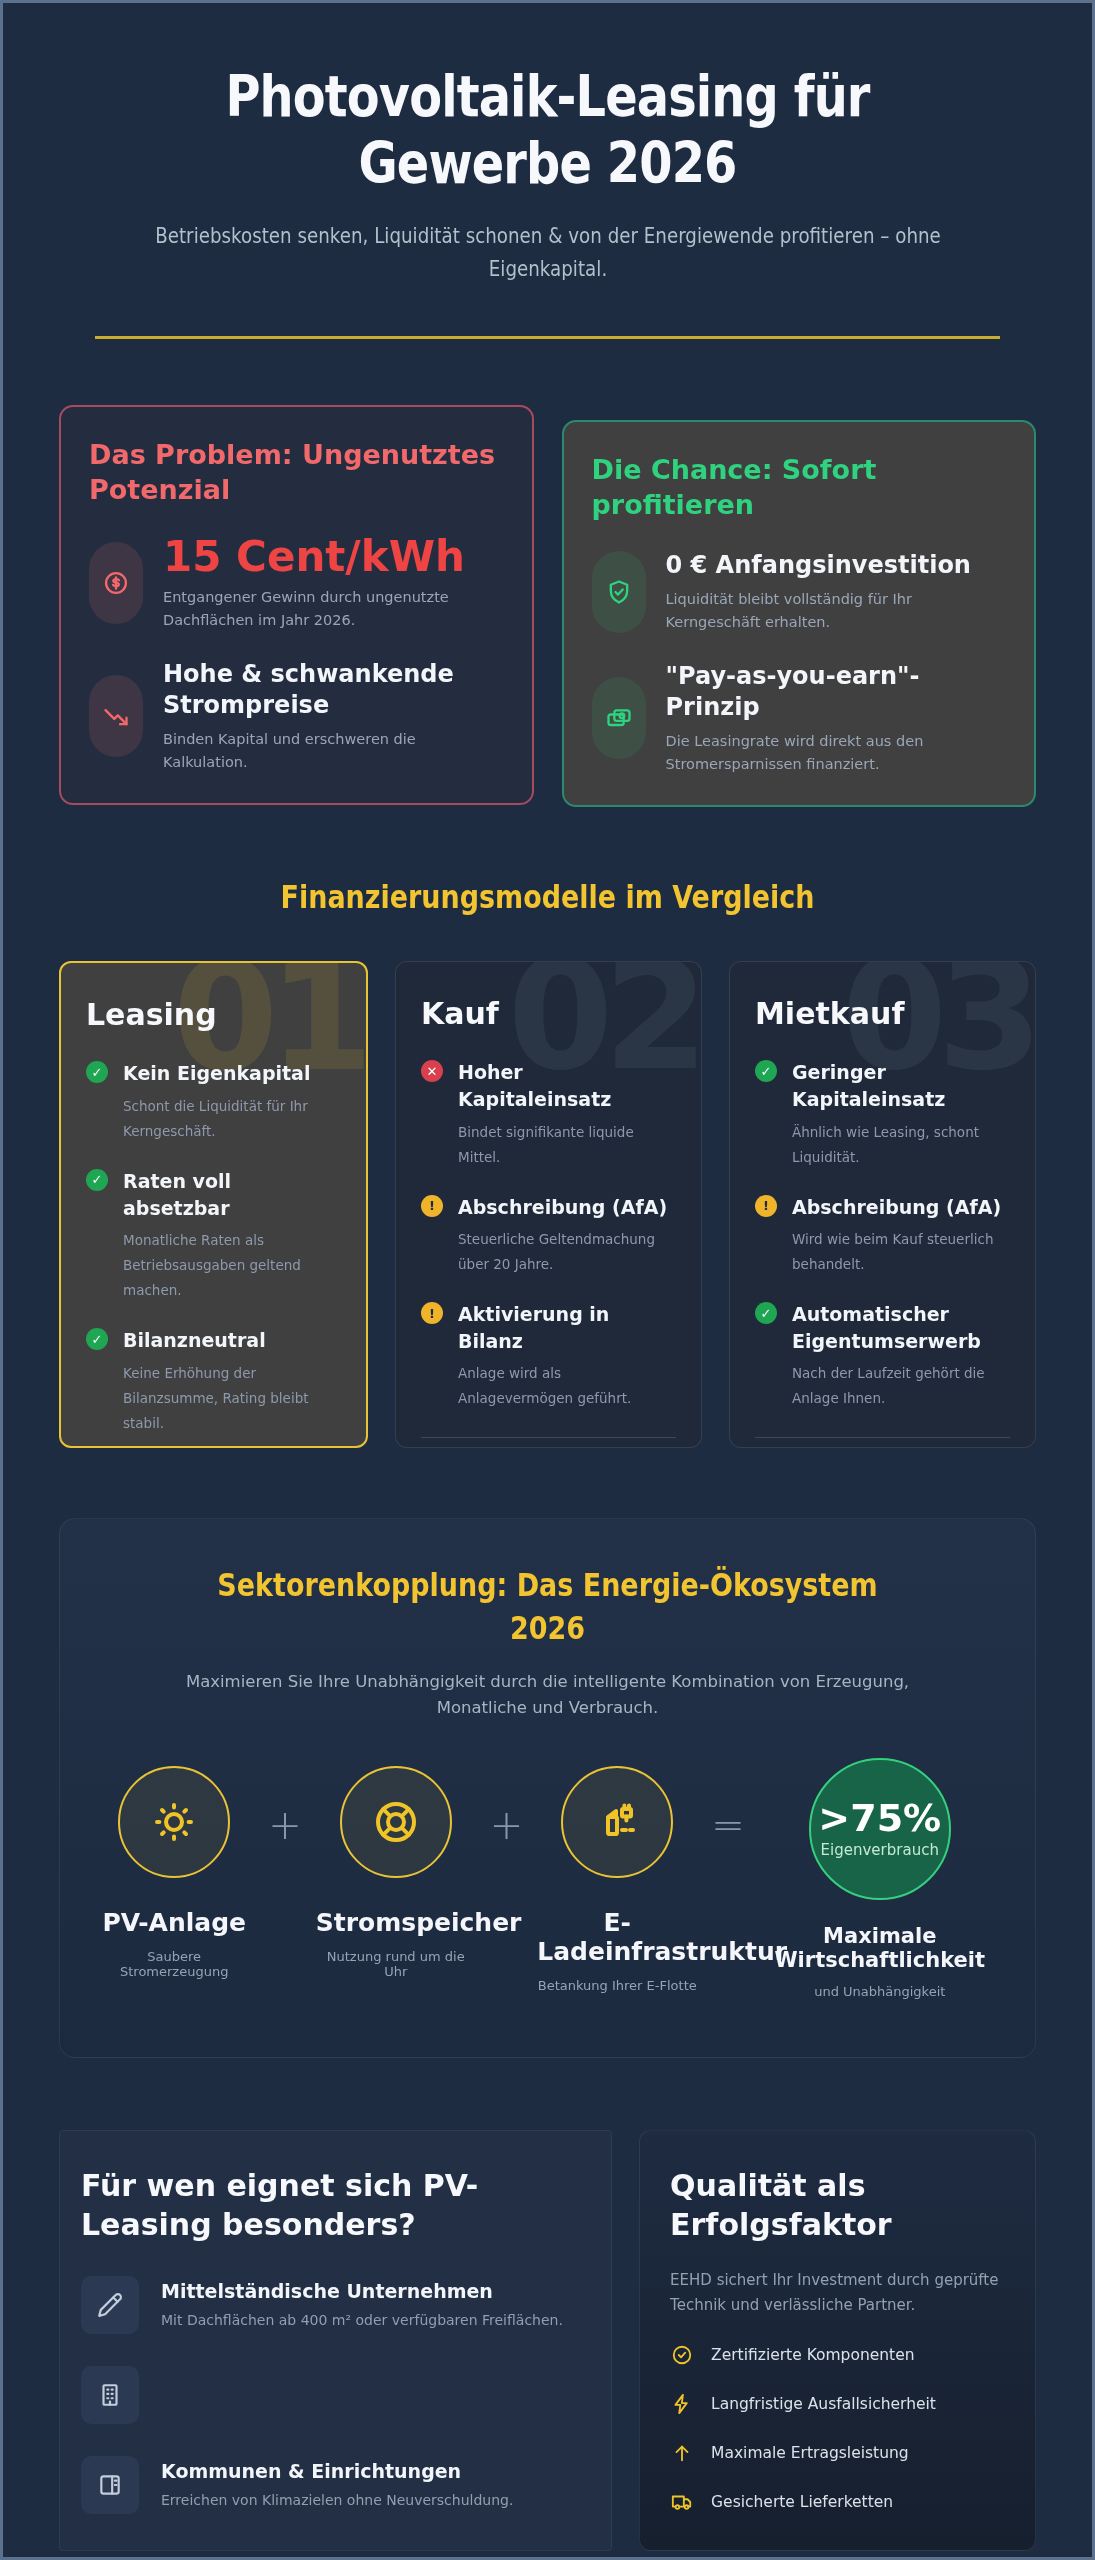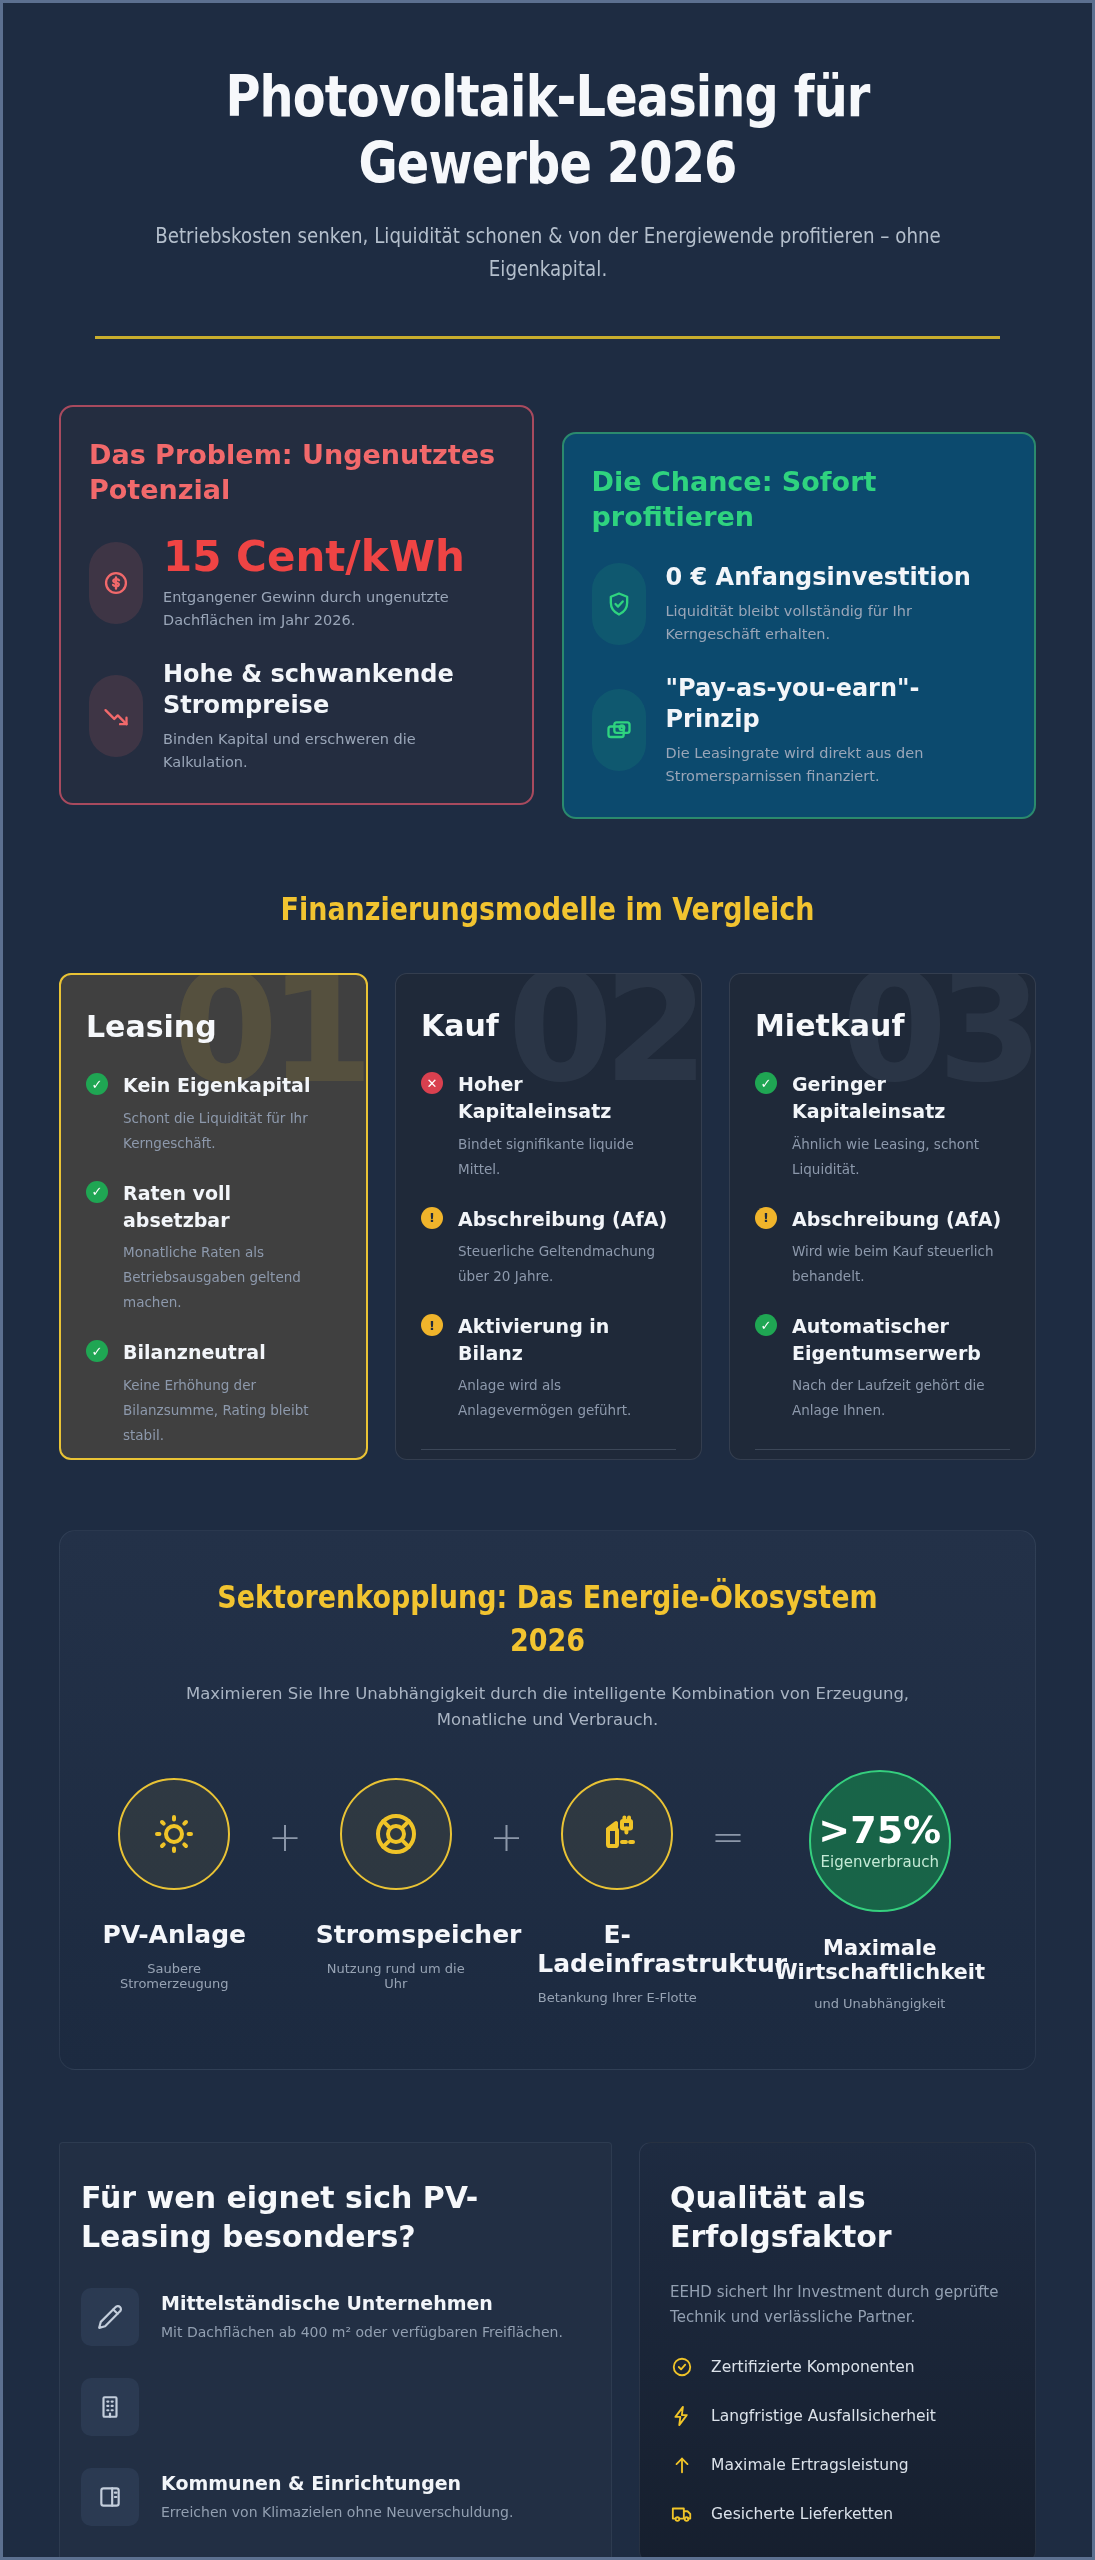--- a/index.html
+++ b/index.html
@@ -18,21 +18,21 @@
   .page-title { font-size:55px; font-weight:bold; text-align:center;
     line-height:1.18; margin:62px 30px 0; letter-spacing:-1px; color:#f6f8fb; }
   .page-subtitle { font-size:21px; color:#b4bfcc; text-align:center;
     line-height:1.5; margin:26px auto 0; max-width:940px; }
   .gold-divider { height:3px; background:#c9ae2d; margin:52px 36px 0; }
 
   
   .duo { display:flex; gap:28px; margin-top:66px; align-items:flex-start; }
   .card { border-radius:14px; padding:30px 28px; }
   .problem-card { flex:1; background:#242d40; border:2px solid #a84a5e; min-height:336px; }
-  .chance-card  { flex:1; background:#0c4a6e; border:2px solid #2b8a6d; margin-top:27px; min-height:306px; }
+  .chance-card  { flex:1; background:#404040; border:2px solid #2b8a6d; margin-top:15px; min-height:306px; }
   .problem-card h2 { color:#f2696b; font-size:27px; line-height:1.3; }
   .chance-card h2  { color:#2fd37f; font-size:27px; line-height:1.3; }
   .feat { display:flex; gap:20px; align-items:center; margin-top:28px; }
   .pill { flex:none; width:54px; height:82px; border-radius:28px;
     display:flex; align-items:center; justify-content:center; }
   .pill.red   { background:rgba(242,105,107,0.13); color:#f2696b; }
   .pill.green { background:rgba(47,211,127,0.10);  color:#2fd37f; }
   .big-stat { font-size:42px; font-weight:bold; color:#ef4444; line-height:1.05; }
   .feat-title { font-size:24px; font-weight:bold; color:#f2f5f9; line-height:1.3; }
   .feat-desc { font-size:14.5px; color:#9aa6b8; line-height:1.55; margin-top:7px; }

